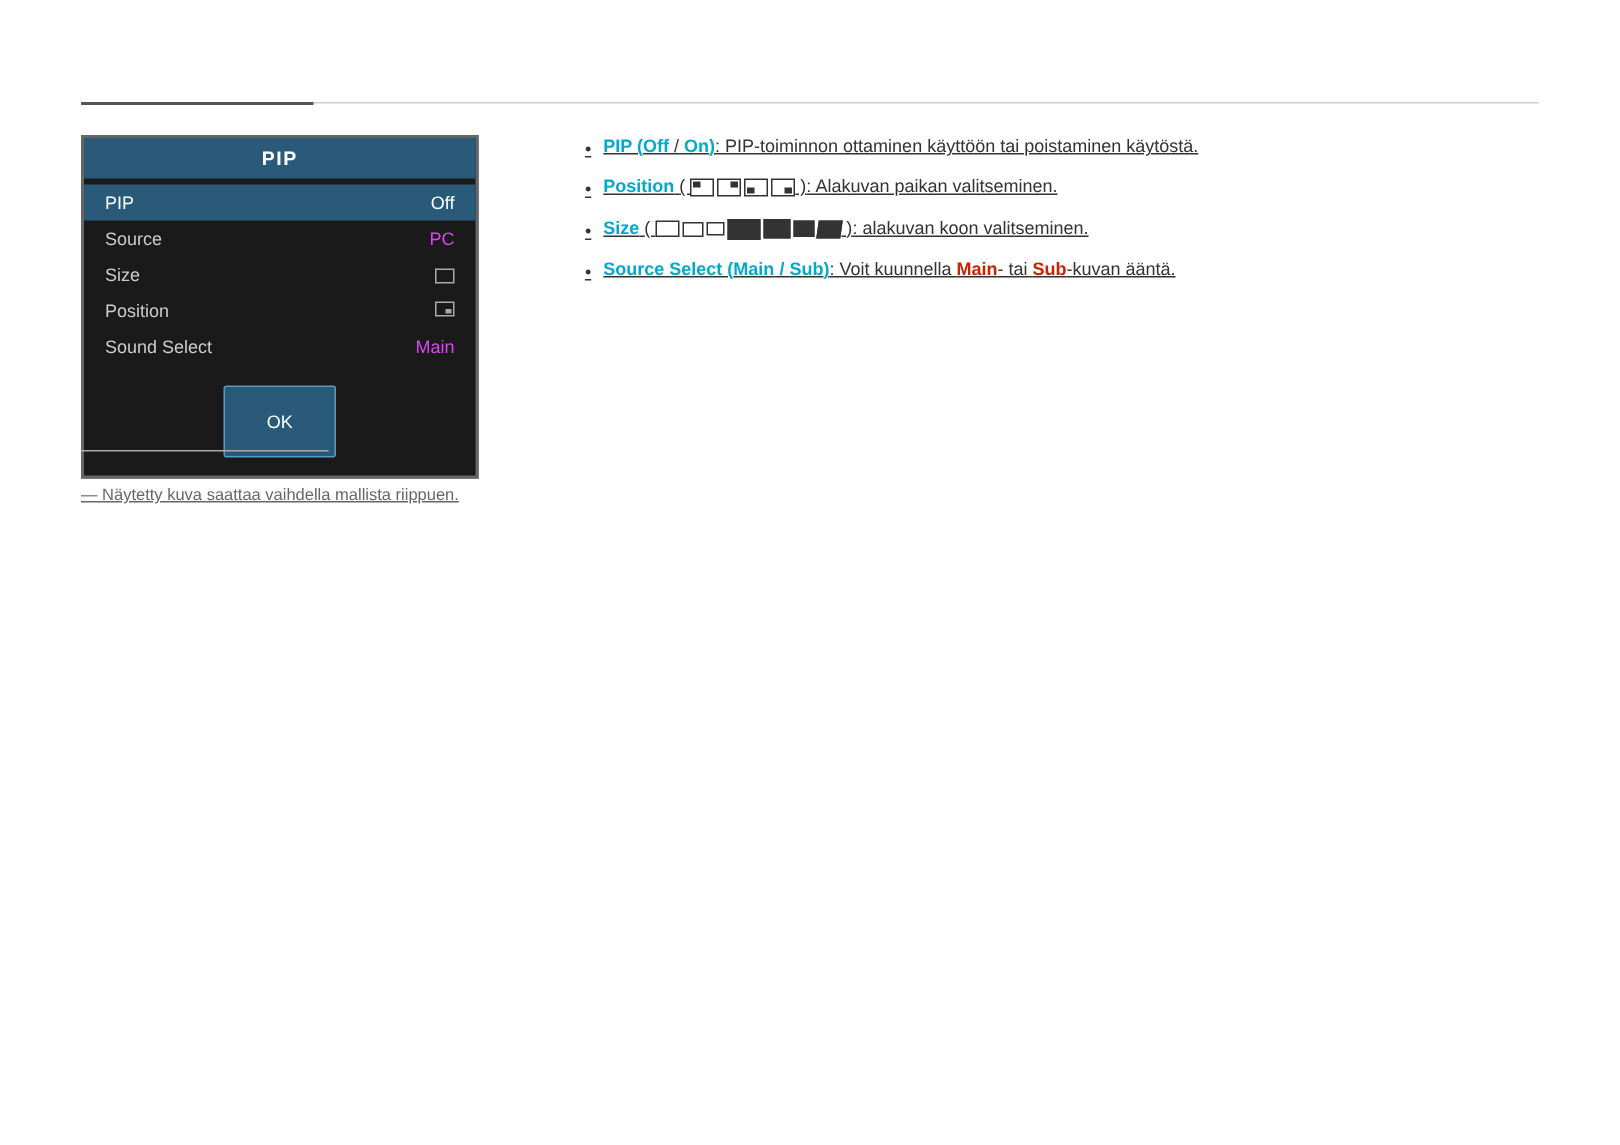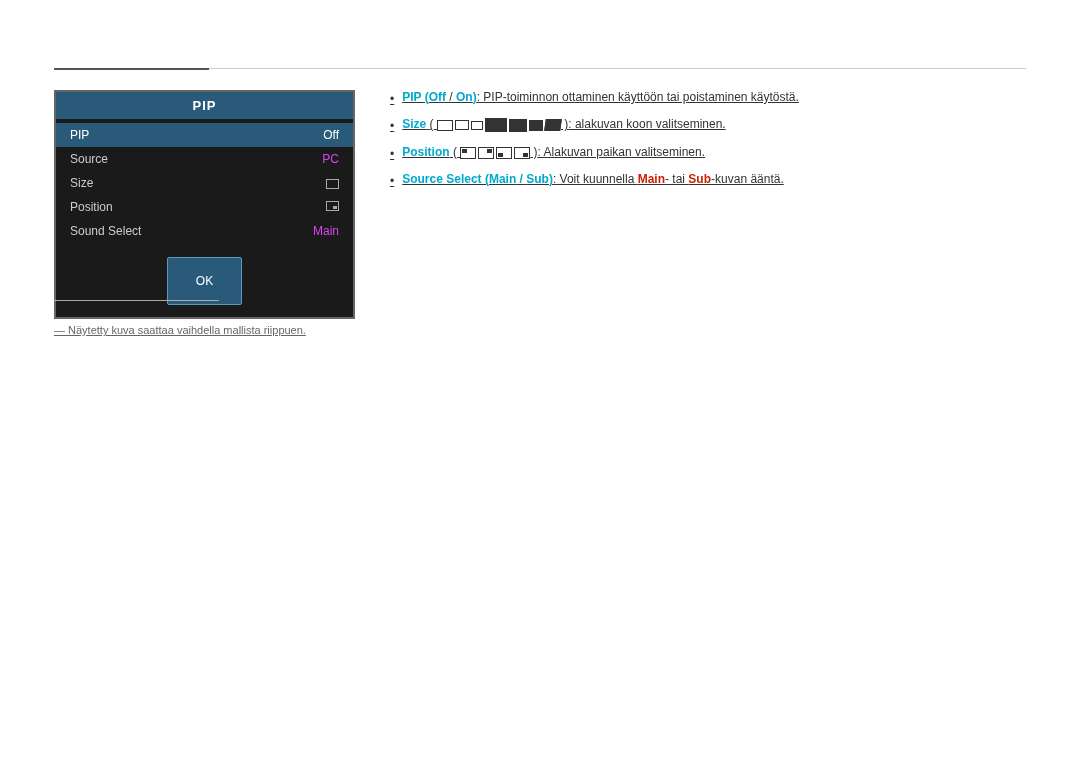--- a/index.html
+++ b/index.html
@@ -28,21 +28,21 @@
       width: 155px;
       height: 2px;
       background: #555;
     }
 
     
     .pip-box {
       position: absolute;
       top: 90px;
       left: 54px;
-      width: 301px;
+      width: 265px;
       border: 2px solid #666;
       background: #1a1a1a;
       color: #fff;
     }
 
     .pip-title {
       background: #2a5a7a;
       text-align: center;
       padding: 6px 0;
       font-size: 13px;
@@ -288,52 +288,52 @@
 
 <div class="description">
   <ul>
 
     <li>
       <span class="desc-text">
         <span class="cyan">PIP (</span><span class="cyan">Off</span><span> / </span><span class="cyan">On</span><span class="cyan">)</span><span>: PIP-toiminnon ottaminen käyttöön tai poistaminen käytöstä.</span>
       </span>
     </li>
 
+
+    <li>
+      <span class="desc-text">
+        <span class="cyan">Position</span>
+        <span> (
+          <span class="pos-icons">
+            <span class="pi tl"></span>
+            <span class="pi tr"></span>
+            <span class="pi bl"></span>
+            <span class="pi br"></span>
+          </span>
+        )</span><span>: Alakuvan paikan valitseminen.</span>
+      </span>
+    </li>
 
     <li>
       <span class="desc-text">
         <span class="cyan">Size</span>
         <span> (
           <span class="size-icons">
             <span class="si si-1"></span>
             <span class="si si-2"></span>
             <span class="si si-3"></span>
             <span class="si si-4"></span>
             <span class="si si-5"></span>
             <span class="si si-6"></span>
             <span style="display:inline-block;width:16px;height:12px;border:1.5px solid #333;background:#333;transform:skewX(-8deg);vertical-align:middle;"></span>
           </span>
         )</span><span>: alakuvan koon valitseminen.</span>
       </span>
     </li>
 
-    <li>
-      <span class="desc-text">
-        <span class="cyan">Position</span>
-        <span> (
-          <span class="pos-icons">
-            <span class="pi tl"></span>
-            <span class="pi tr"></span>
-            <span class="pi bl"></span>
-            <span class="pi br"></span>
-          </span>
-        )</span><span>: Alakuvan paikan valitseminen.</span>
-      </span>
-    </li>
-
 
     <li>
       <span class="desc-text">
         <span class="cyan">Source Select (</span><span class="cyan">Main</span><span class="cyan"> / </span><span class="cyan">Sub</span><span class="cyan">)</span><span>: Voit kuunnella </span><span class="red">Main</span><span>- tai </span><span class="red">Sub</span><span>-kuvan ääntä.</span>
       </span>
     </li>
 
   </ul>
 </div>
 

